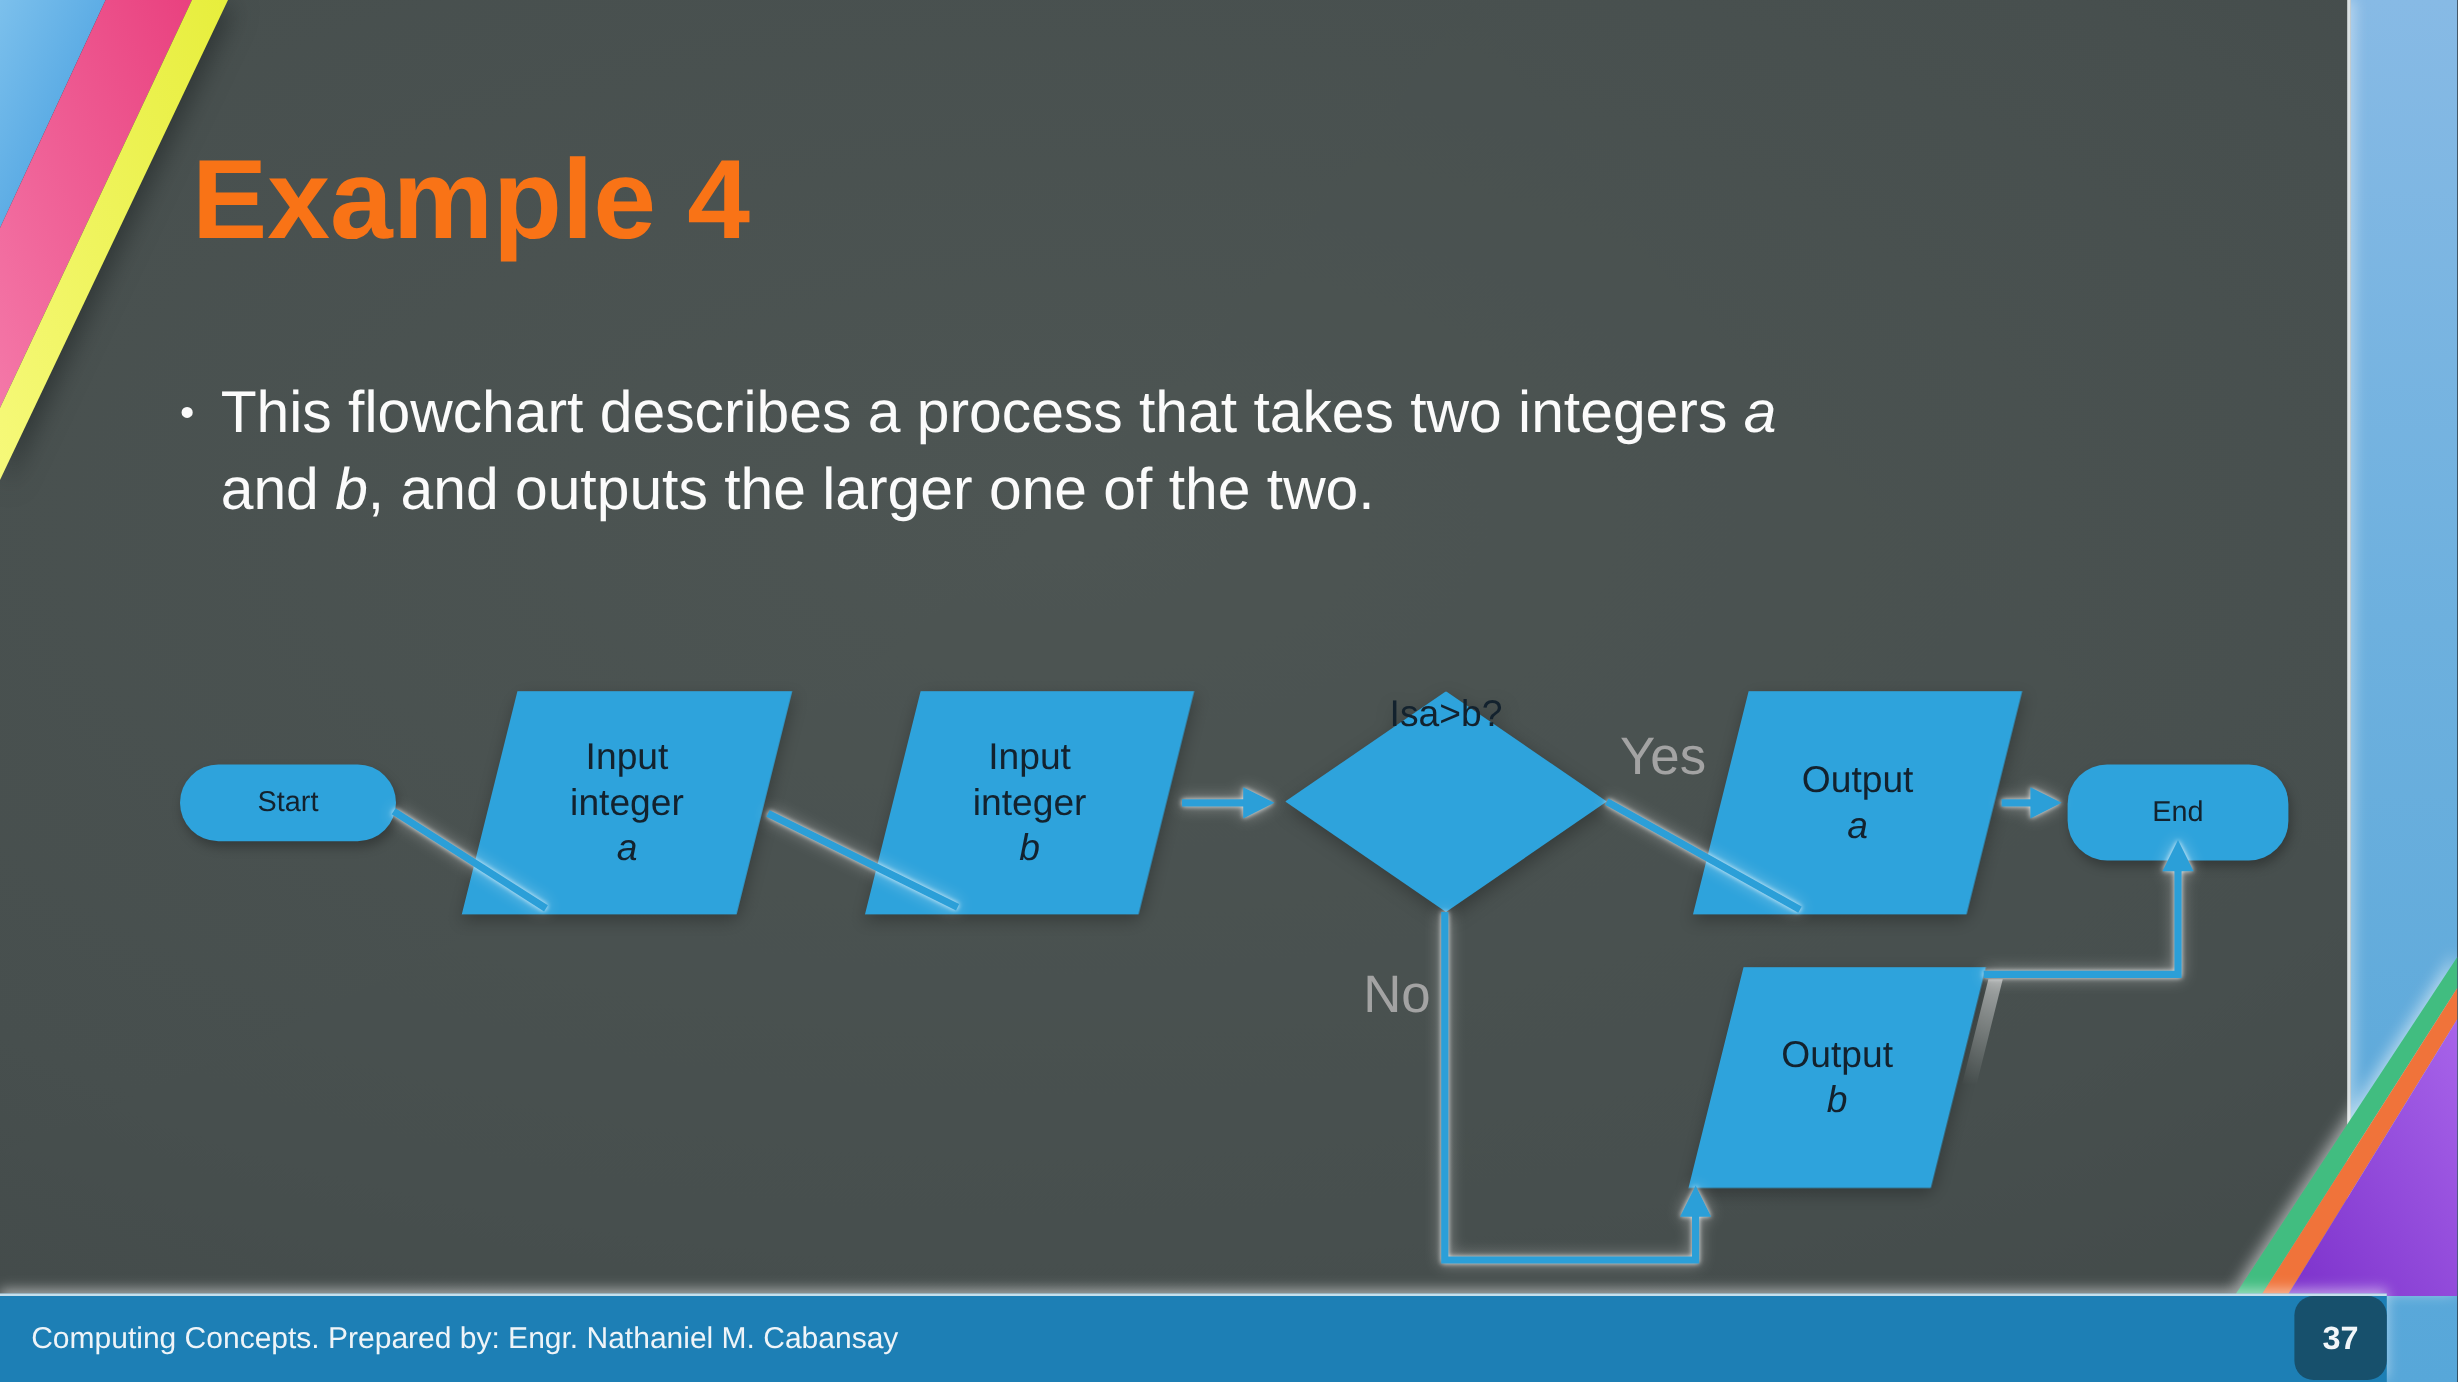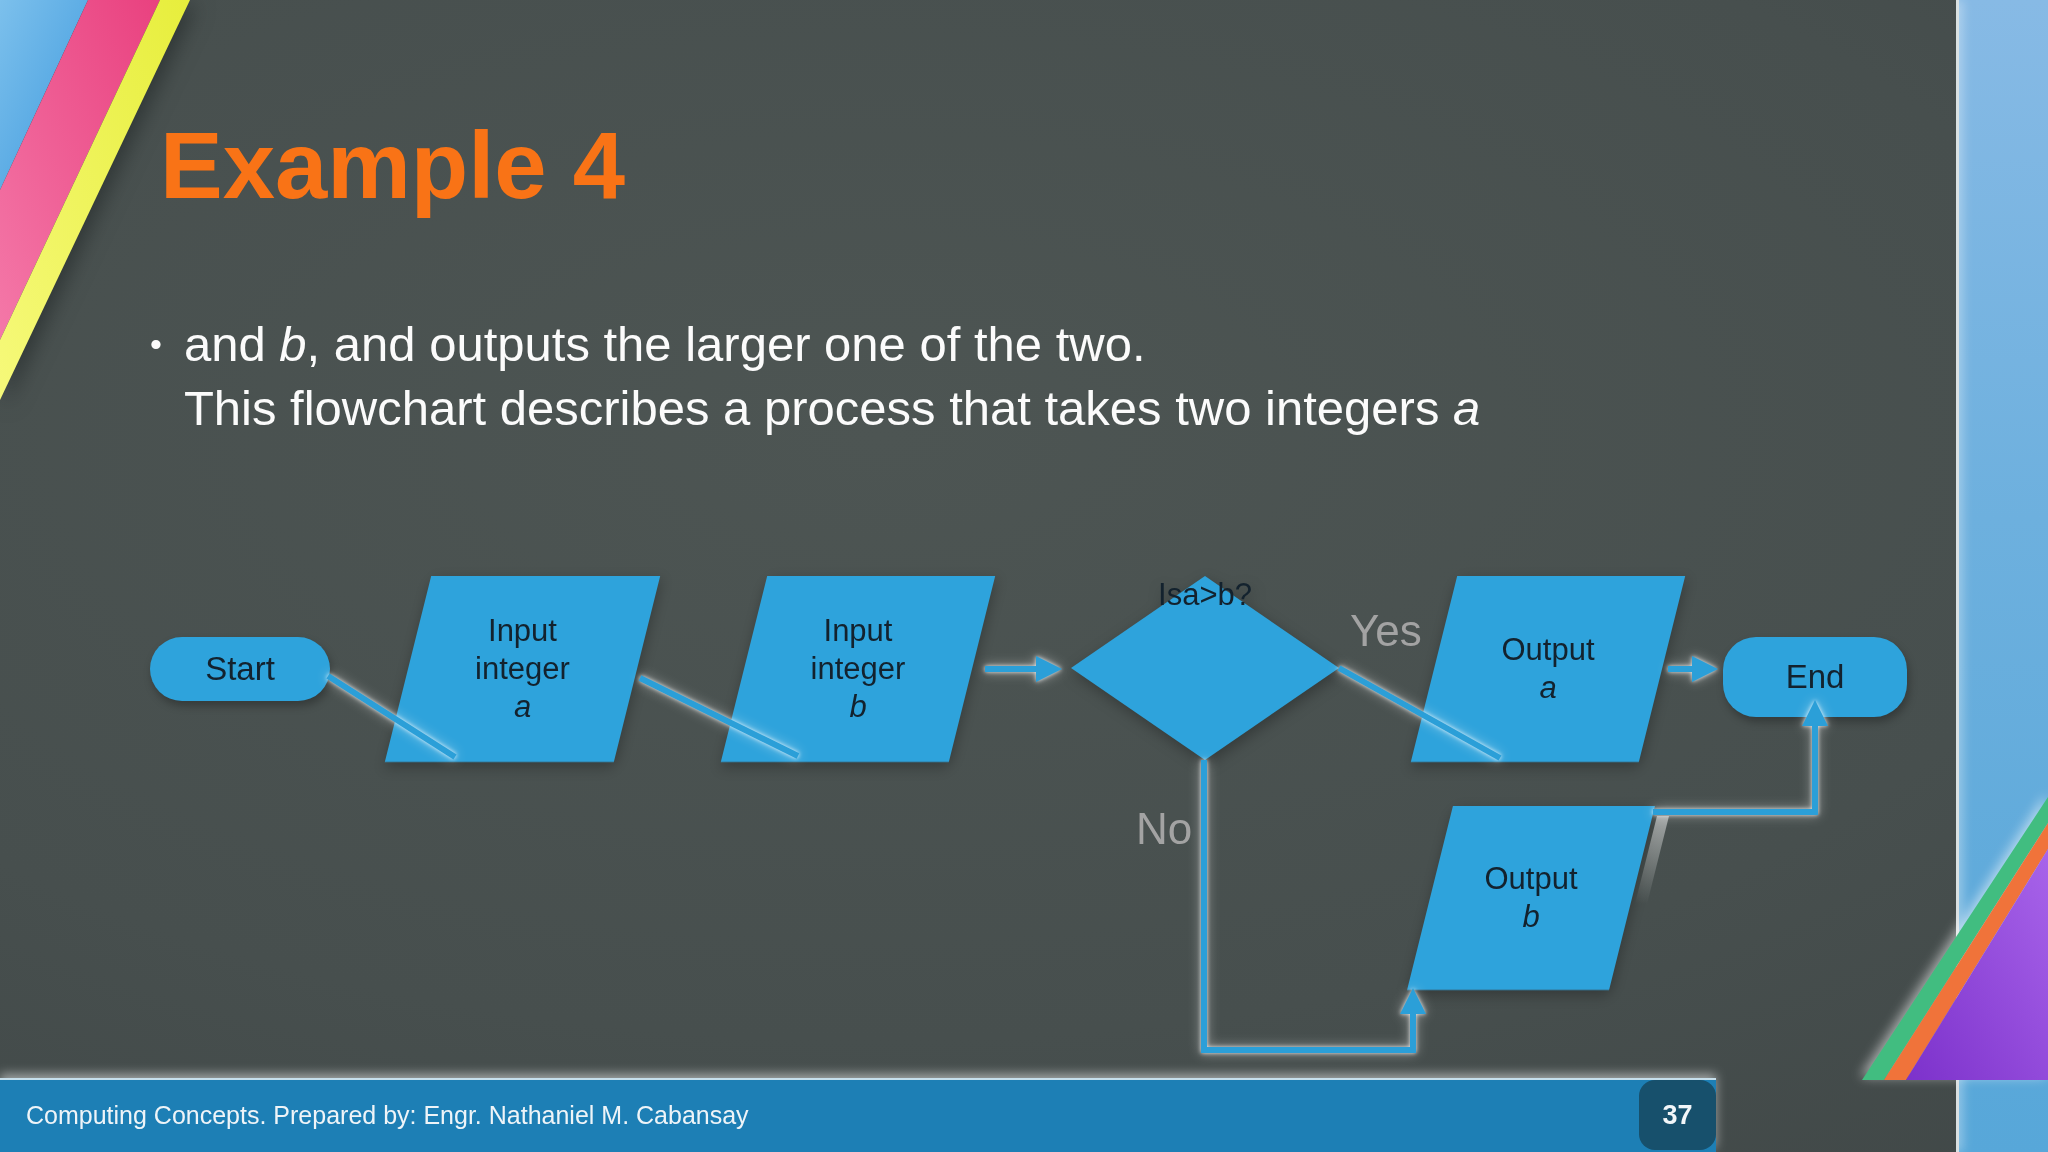--- a/index.html
+++ b/index.html
@@ -24,21 +24,21 @@
   .title{position:absolute;left:160px;top:112px;z-index:4;
     font-size:94px;font-weight:bold;color:#f97316;letter-spacing:0;}
   .body-text{position:absolute;left:150px;top:312px;z-index:4;color:#fbfbfb;
     font-size:49px;line-height:64px;display:flex;}
   .bullet{font-size:34px;line-height:64px;margin-right:22px;}
   .var{font-style:italic;}
 
   
   .node{position:absolute;z-index:4;color:#13222e;text-align:center;}
   .stadium{background:#2ea3dc;border-radius:33px;display:flex;align-items:center;
-    justify-content:center;font-size:33px;
+    justify-content:center;font-size:24px;
     box-shadow:2px 5px 9px rgba(0,0,0,.28);}
   .io .fill{position:absolute;left:23px;right:23px;top:0;bottom:0;background:#2ea3dc;
     transform:skewX(-14deg);filter:drop-shadow(2px 5px 7px rgba(0,0,0,.28));}
   .io .txt{position:relative;z-index:1;height:100%;display:flex;flex-direction:column;
     justify-content:center;font-size:31px;line-height:38px;}
   .diamond-wrap{filter:drop-shadow(2px 5px 7px rgba(0,0,0,.28));}
   .diamond-fill{position:absolute;inset:0;background:#2ea3dc;
     clip-path:polygon(50% 0,100% 50%,50% 100%,0 50%);}
   .diamond-txt{position:relative;z-index:1;height:100%;display:flex;flex-direction:row;
     justify-content:center;font-size:31px;line-height:38px;}
@@ -48,23 +48,23 @@
   .connectors{position:absolute;left:0;top:0;width:2048px;height:1152px;z-index:5;
     pointer-events:none;
     filter:drop-shadow(0 0 2px rgba(255,255,255,.85)) drop-shadow(0 0 6px rgba(255,255,255,.4));}
   .connectors path{stroke:#2b9fd8;stroke-width:6;fill:none;stroke-linejoin:miter;}
   .connectors polygon{fill:#2b9fd8;}
   .streak{position:absolute;left:1646px;top:816px;width:12px;height:88px;z-index:6;
     background:linear-gradient(180deg,rgba(255,255,255,.5),rgba(255,255,255,0));
     transform:skewX(-14deg);}
 
   
-  .footer{position:absolute;left:0;bottom:0;width:1716px;height:72px;background:#1d7fb5;
+  .footer{position:absolute;left:0;bottom:0;width:1948px;height:72px;background:#1d7fb5;
     z-index:7;border-top:2px solid rgba(255,255,255,.75);
-    box-shadow:0 -4px 10px rgba(255,255,255,.5);}
+    box-shadow:0 -4px 10px rgba(255,255,255,.5);padding-left:41px;}
   .footer-text{position:absolute;left:26px;top:0;height:70px;line-height:70px;
     color:#eef4f8;font-size:25px;}
   .page-box{position:absolute;right:0;top:0;width:77px;height:70px;background:#17506c;
     display:flex;align-items:center;justify-content:center;border-radius:16px;}
   .page-num{color:#f2f6f9;font-size:27px;font-weight:bold;}
 </style>
 </head>
 <body>
 
 <div class="canvas">
@@ -100,22 +100,22 @@
       <polygon points="1862,1080 2048,797 2048,823 1884,1080" fill="#41bd80"></polygon>
       <polygon points="1884,1080 2048,823 2048,849 1906,1080" fill="#f0733a"></polygon>
       <polygon points="1906,1080 2048,849 2048,1080" fill="url(#gPurple)"></polygon>
     </g>
   </svg>
 
   <div class="title">Example 4</div>
   <div class="body-text">
     <span class="bullet">•</span>
     <div>
+      <div><span>This flowchart describes a process that takes two integers </span><span class="var">a</span></div>
       <div><span>and </span><span class="var">b</span><span>, and outputs the larger one of the two.</span></div>
-      <div><span>This flowchart describes a process that takes two integers </span><span class="var">a</span></div>
     </div>
   </div>
 
   <div class="node stadium" style="left:150px;top:637px;width:180px;height:64px">
     <span>Start</span>
   </div>
 
   <div class="node io" style="left:385px;top:576px;width:275px;height:186px">
     <div class="fill"></div>
     <div class="txt">

